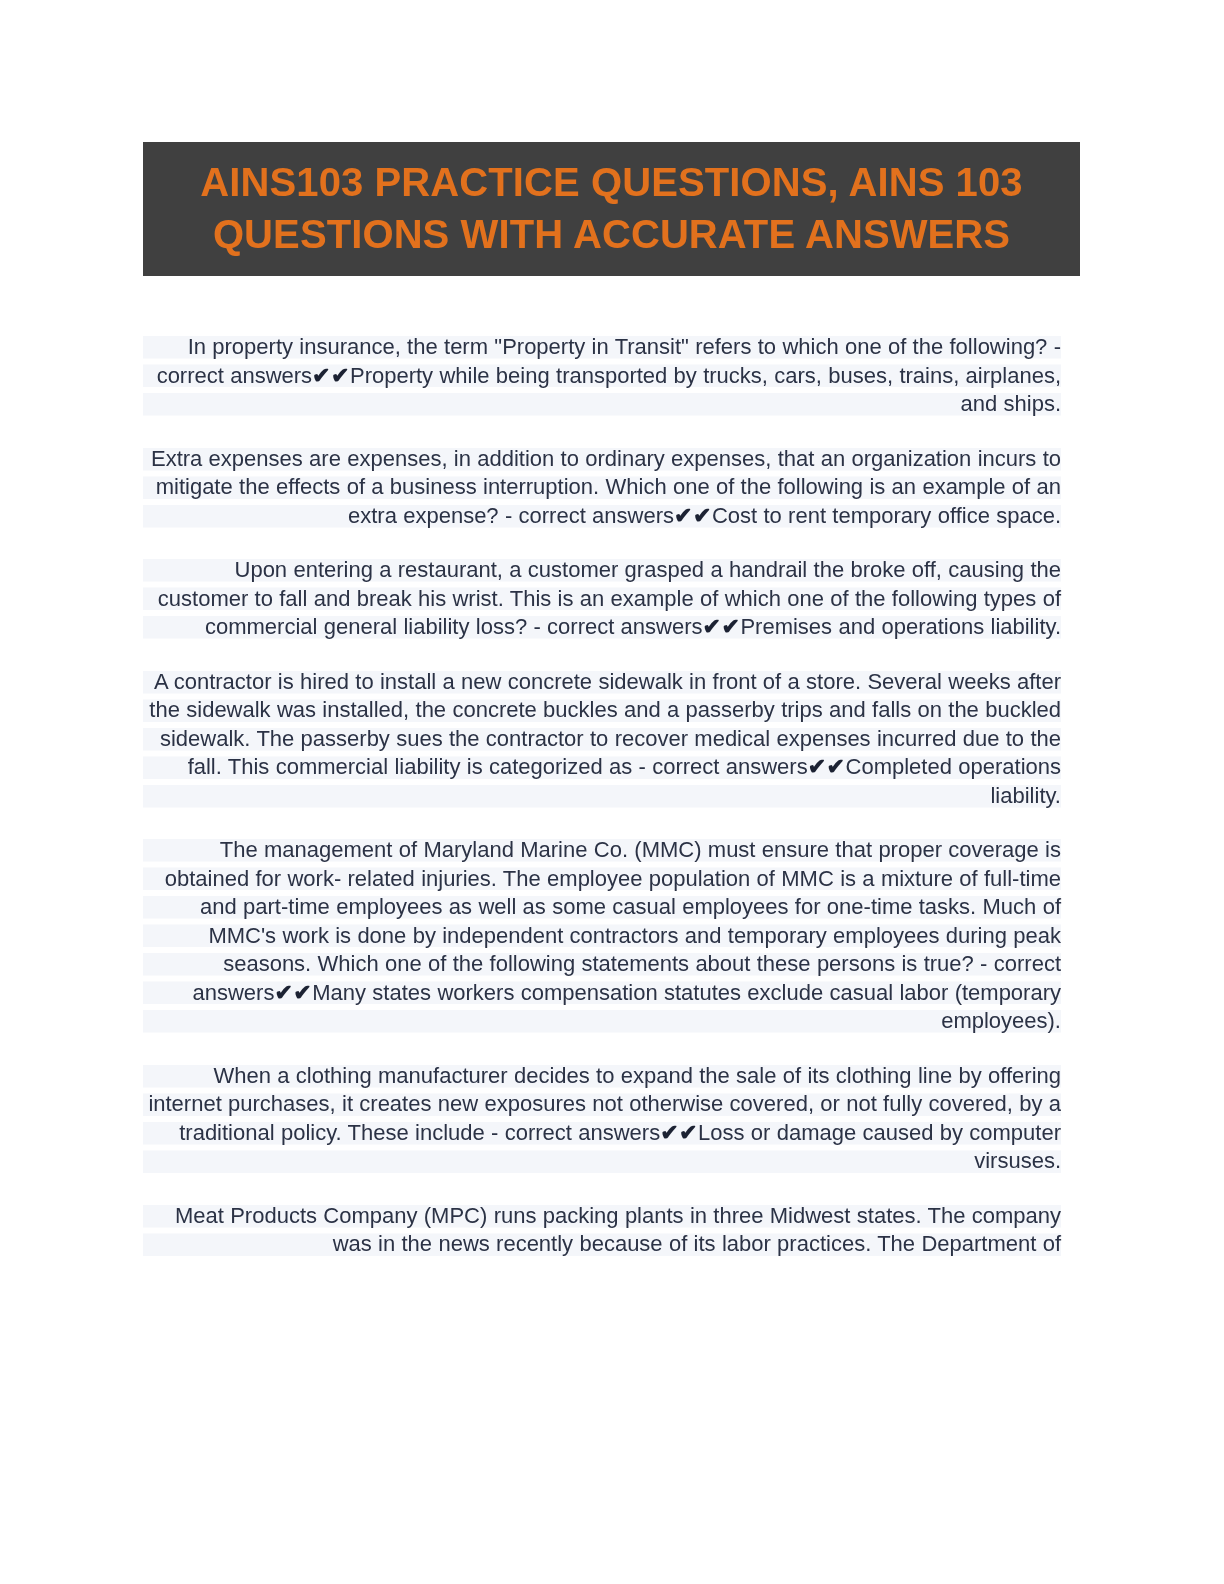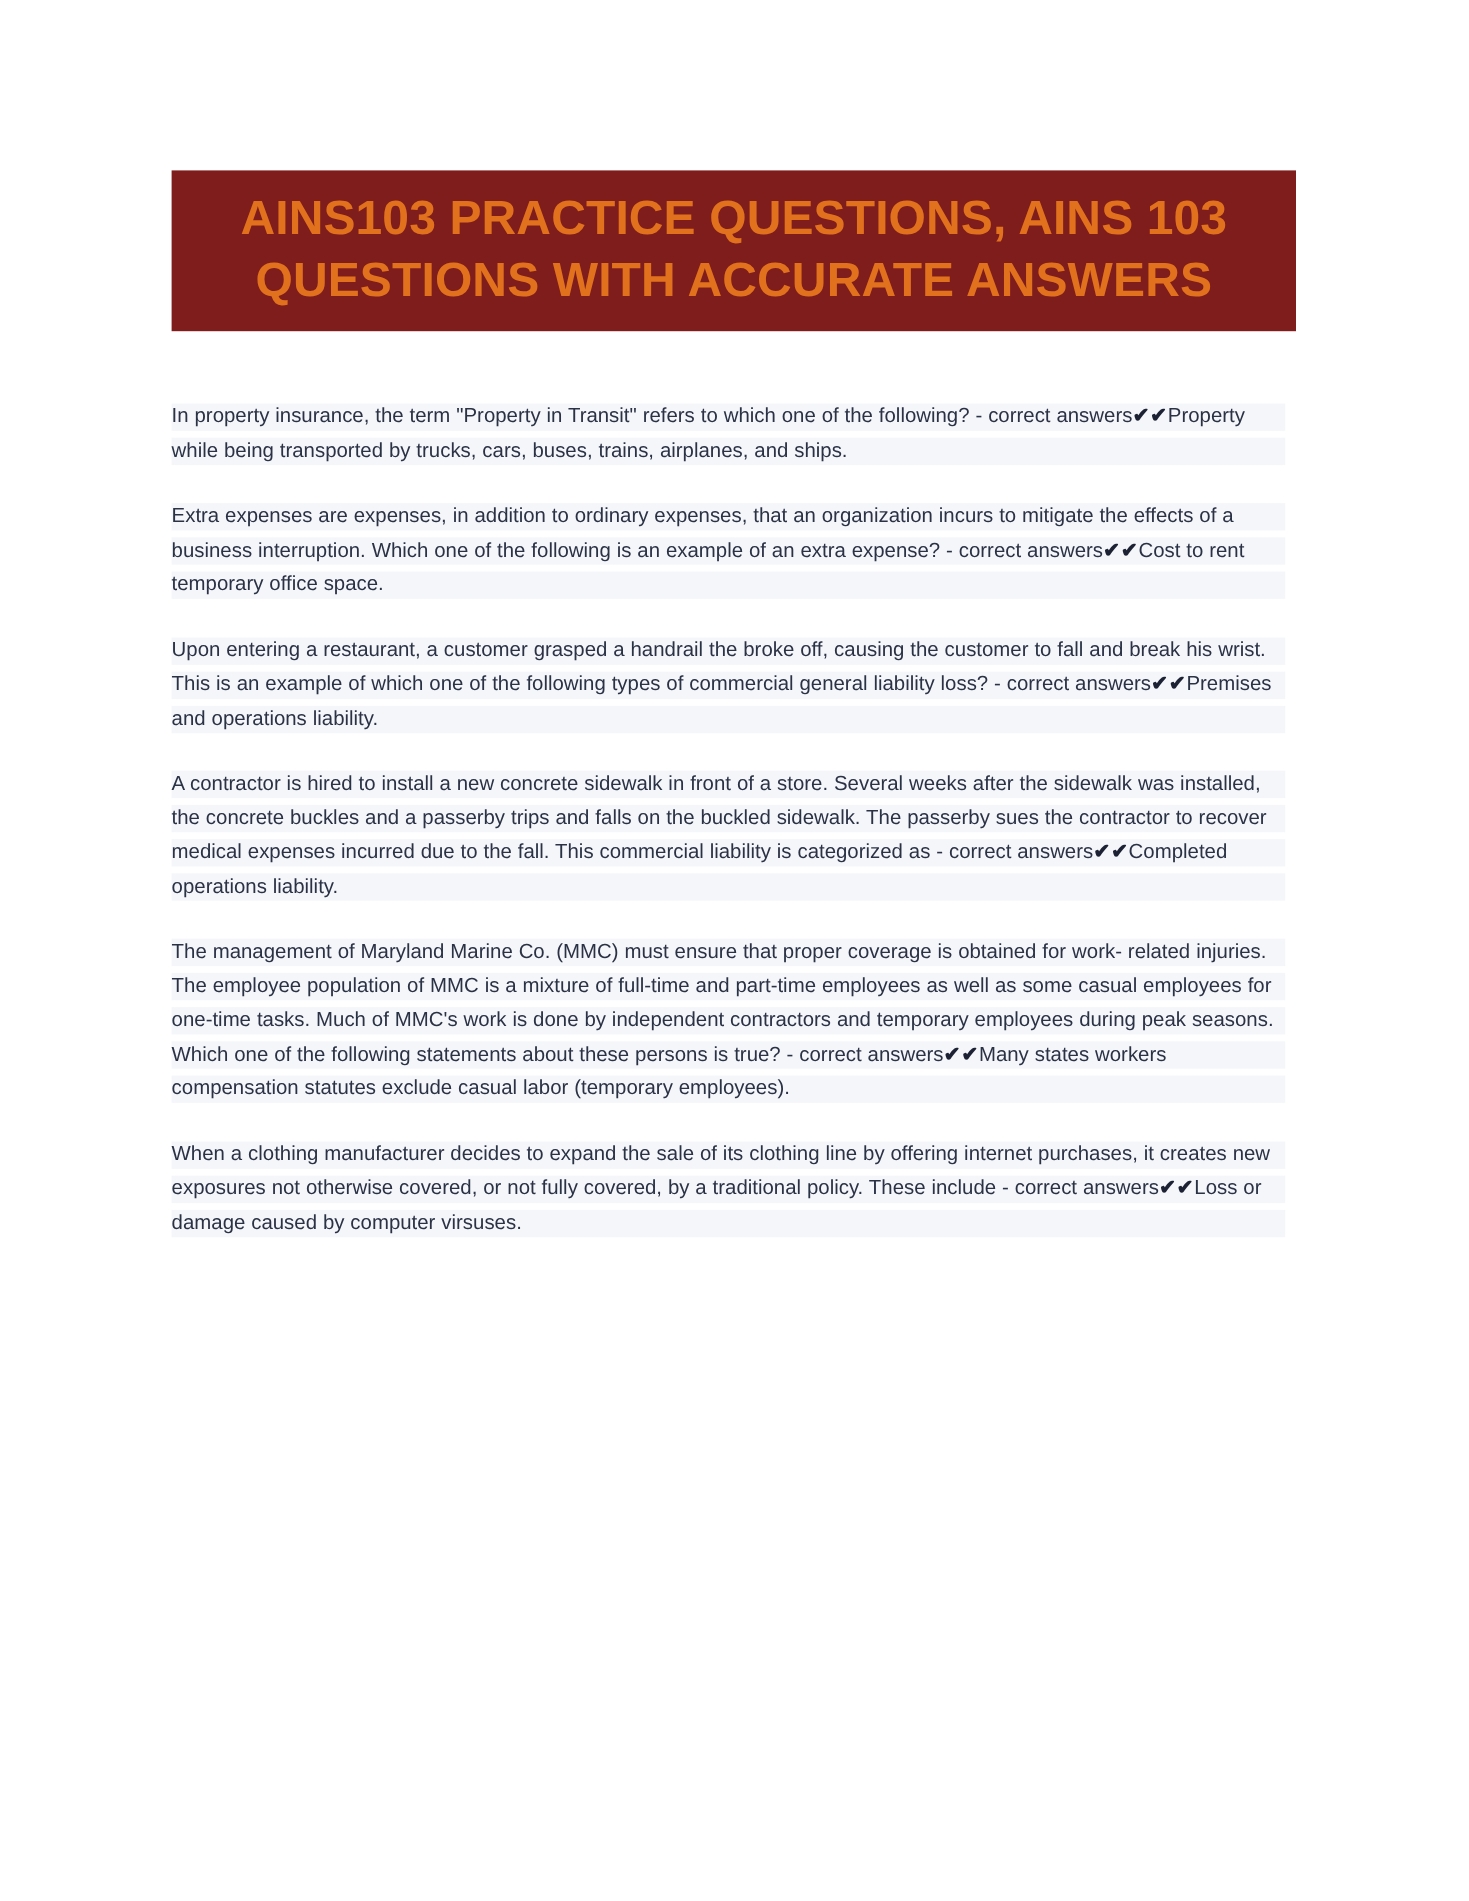--- a/index.html
+++ b/index.html
@@ -20,44 +20,44 @@
     height: 1584px;
     background: #ffffff;
     box-sizing: border-box;
   }
 
   .doc-title {
     position: absolute;
     left: 143px;
     top: 142px;
     width: 937px;
-    background: #7f1d1d;
+    background: #404040;
     color: #e2711d;
     font-size: 40px;
     font-weight: bold;
     line-height: 52px;
     text-align: center;
     padding: 14px 4px 16px 4px;
     box-sizing: border-box;
     letter-spacing: 0.1px;
   }
 
   .body-area {
     position: absolute;
     left: 143px;
     top: 333px;
     width: 930px;
   }
 
   .para {
     color: #2b3245;
-    font-size: 17px;
+    font-size: 22px;
     line-height: 28.5px;
-    margin: 0 2px 26px 0;
-    text-align: left;
+    margin: 0 12px 26px 0;
+    text-align: right;
     word-spacing: 0.2px;
     
     background: linear-gradient(
       to bottom,
       rgba(244,246,250,0) 0px,
       rgba(244,246,250,0) 3px,
       rgba(244,246,250,1) 3px,
       rgba(244,246,250,1) 26px,
       rgba(244,246,250,0) 26px,
       rgba(244,246,250,0) 28.5px
@@ -91,15 +91,16 @@
 
     <p class="para">Upon entering a restaurant, a customer grasped a handrail the broke off, causing the customer to fall and break his wrist. This is an example of which one of the following types of commercial general liability loss? - correct answers<span class="check">✔✔</span>Premises and operations liability.</p>
 
     <p class="para">A contractor is hired to install a new concrete sidewalk in front of a store. Several weeks after the sidewalk was installed, the concrete buckles and a passerby trips and falls on the buckled sidewalk. The passerby sues the contractor to recover medical expenses incurred due to the fall. This commercial liability is categorized as - correct answers<span class="check">✔✔</span>Completed operations liability.</p>
 
 
     <p class="para">The management of Maryland Marine Co. (MMC) must ensure that proper coverage is obtained for work- related injuries. The employee population of MMC is a mixture of full-time and part-time employees as well as some casual employees for one-time tasks. Much of MMC's work is done by independent contractors and temporary employees during peak seasons. Which one of the following statements about these persons is true? - correct answers<span class="check">✔✔</span>Many states workers compensation statutes exclude casual labor (temporary employees).</p>
 
     <p class="para">When a clothing manufacturer decides to expand the sale of its clothing line by offering internet purchases, it creates new exposures not otherwise covered, or not fully covered, by a traditional policy. These include - correct answers<span class="check">✔✔</span>Loss or damage caused by computer virsuses.</p>
 
+    <p class="para">Meat Products Company (MPC) runs packing plants in three Midwest states. The company was in the news recently because of its labor practices. The Department of</p>
 
   </div>
 </div>
 
 </body></html>

